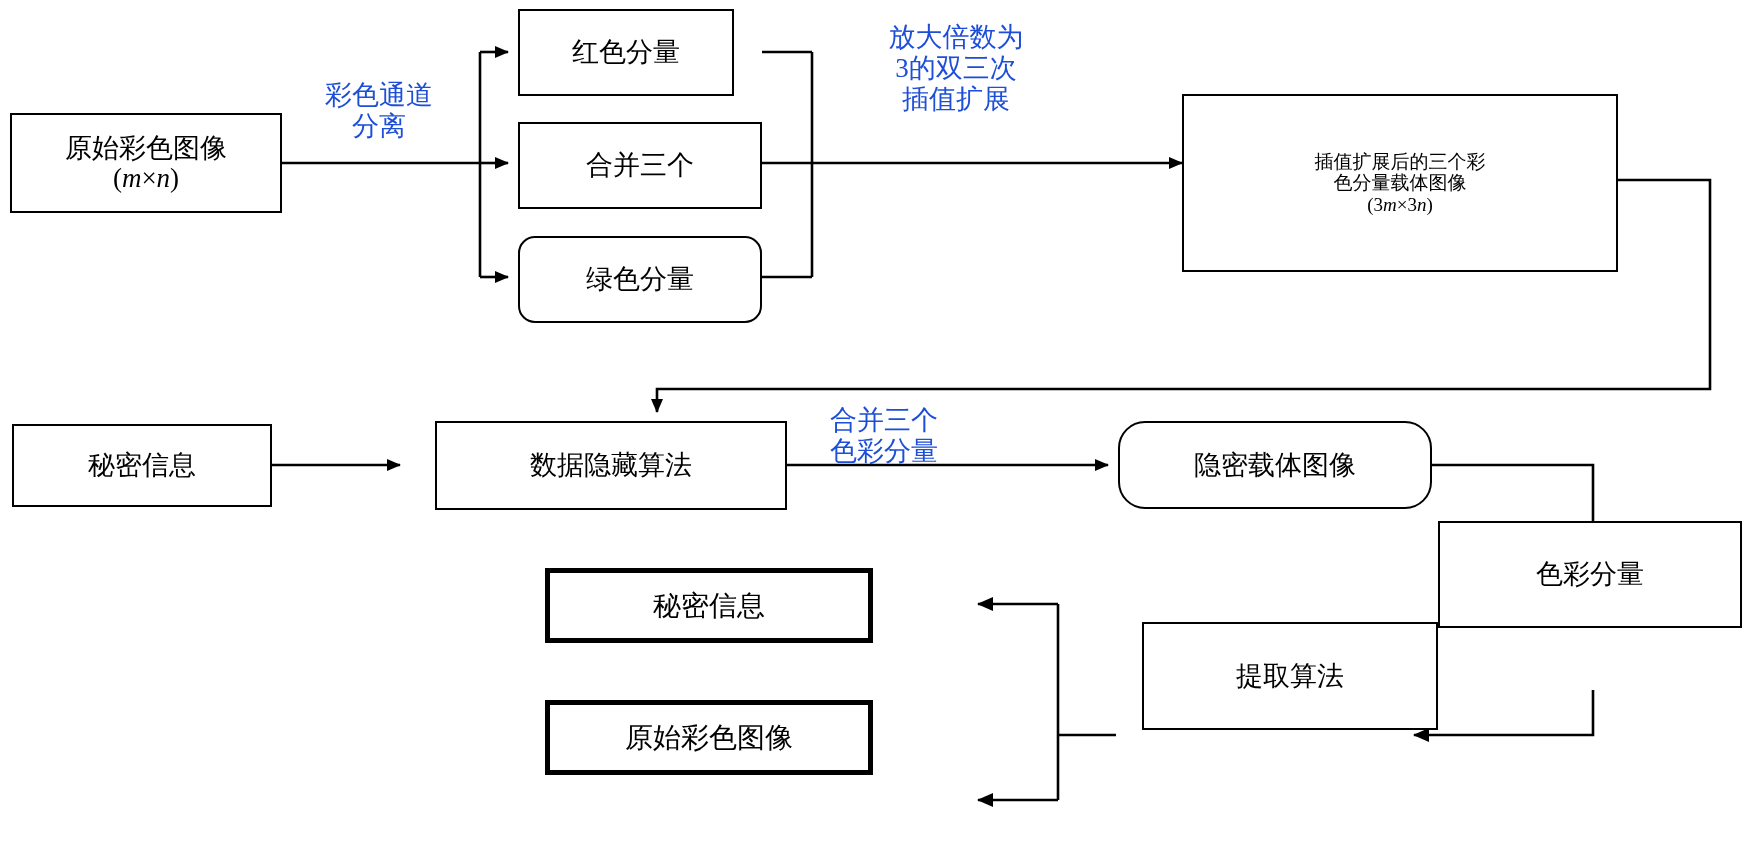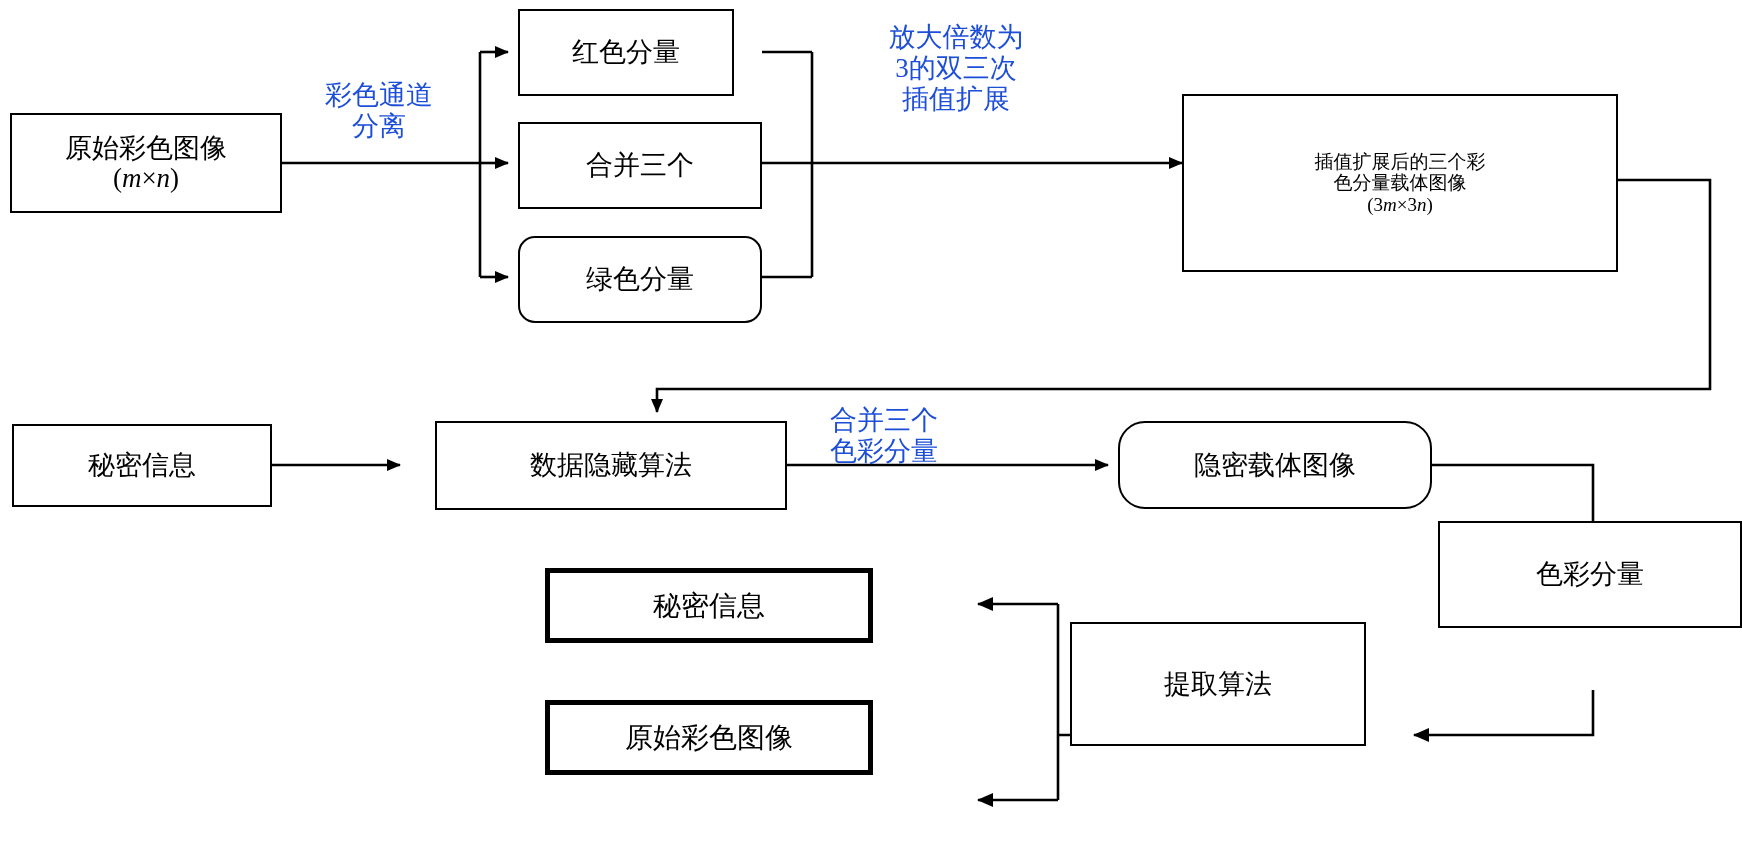--- a/index.html
+++ b/index.html
@@ -136,21 +136,21 @@
   </div>
 
   <div class="node" style="left:1118px; top:421px; width:314px; height:88px; font-size:27px;border-radius:27px;">
     <span class="line">隐密载体图像</span>
   </div>
 
   <div class="node" style="left:1438px; top:521px; width:304px; height:107px; font-size:27px;">
     <span class="line">色彩分量</span>
   </div>
 
-  <div class="node" style="left:1070px; top:622px; width:296px; height:124px; font-size:27px;">
+  <div class="node" style="left:1142px; top:622px; width:296px; height:108px; font-size:27px;">
     <span class="line">提取算法</span>
   </div>
 
   <div class="node bold-node" style="left:545px; top:568px; width:328px; height:75px; font-size:28px;">
     <span class="line">秘密信息</span>
   </div>
 
   <div class="node bold-node" style="left:545px; top:700px; width:328px; height:75px; font-size:28px;">
     <span class="line">原始彩色图像</span>
   </div>

